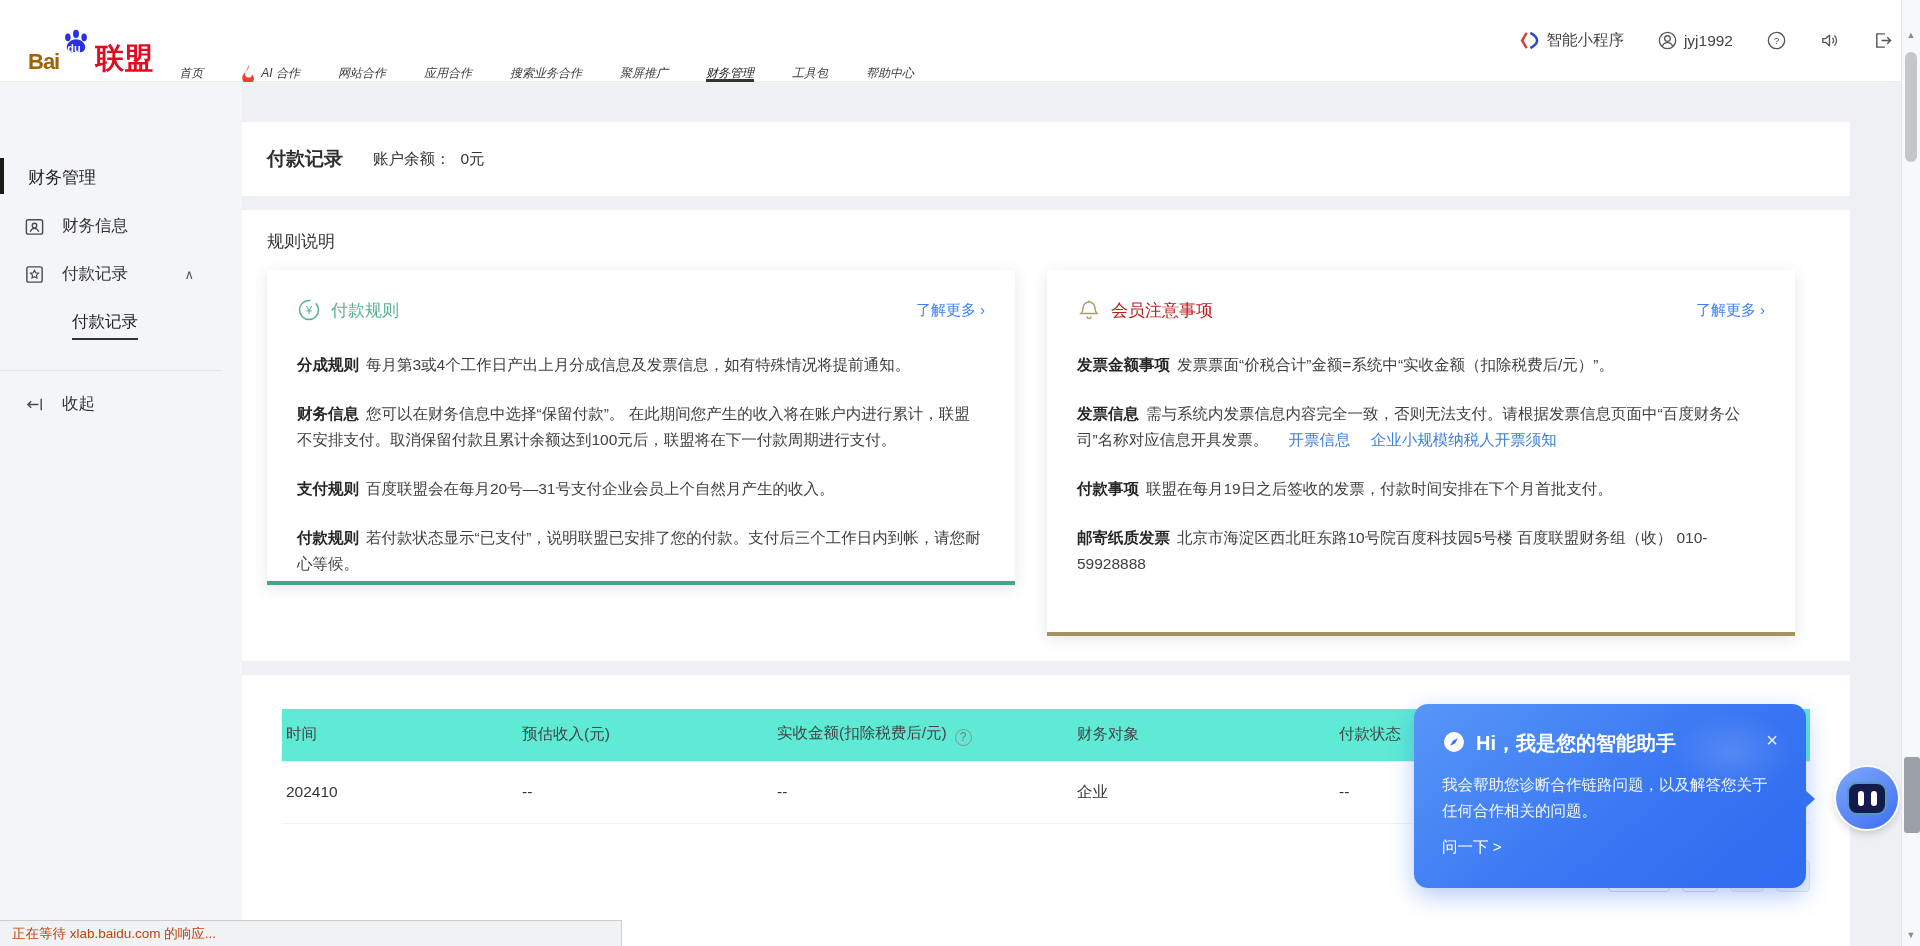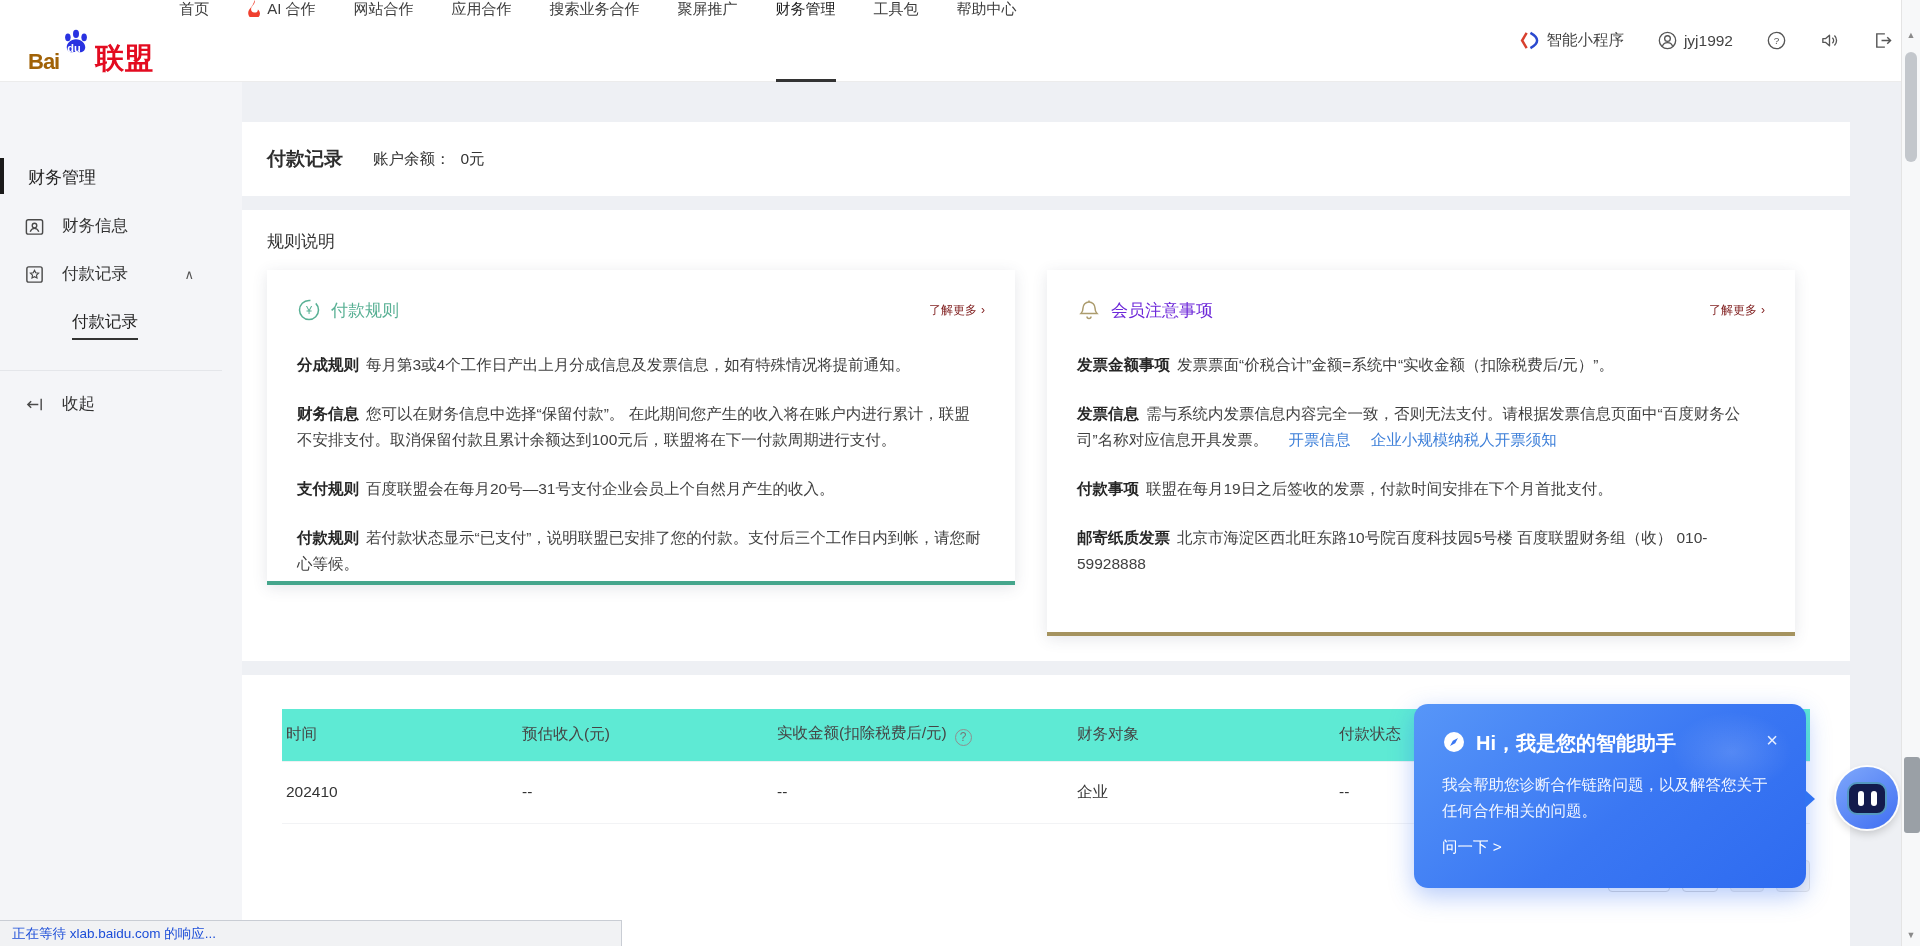--- a/index.html
+++ b/index.html
@@ -8,22 +8,22 @@
 
   
   .navbar { position:absolute; top:0; left:0; right:0; height:82px; background:#fff;
             border-bottom:1px solid #ececec; display:flex; align-items:center; padding:0 28px; z-index:5; }
   .logo { display:flex; align-items:flex-end; cursor:pointer; }
   .logo-bai { font-size:22px; font-weight:bold; color:#a16207; letter-spacing:-1px; line-height:1; }
   .paw-wrap { position:relative; width:30px; height:32px; margin:16px 2px; }
   .logo-du { position:absolute; left:6px; bottom:3px; color:#fff; font-size:11px; font-weight:bold; z-index:2; }
   .logo-union { font-size:29px; font-weight:bold; color:#e30b20; line-height:1; margin-left:2px; }
   .nav-list { display:flex; align-items:center; gap:38px; list-style:none; margin-left:26px; height:82px; }
-  .nav-item { font-size:15px; color:#3d3d3d; cursor:pointer; position:relative; display:flex;
-              align-items:flex-start; gap:5px; height:82px; }
+  .nav-item { font-size:12px; color:#3d3d3d; cursor:pointer; position:relative; display:flex;
+              align-items:flex-end; gap:5px; height:82px;font-style:italic; }
   .nav-item.active { color:#222; }
   .nav-item.active::after { content:""; position:absolute; left:0; right:0; bottom:0; height:3px; background:#333; }
   .nav-right { margin-left:auto; display:flex; align-items:center; gap:34px; font-size:15.5px; color:#444; }
   .nav-util { display:flex; align-items:center; gap:7px; cursor:pointer; }
   .icon-svg { display:block; }
 
   
   .sidebar { position:absolute; top:82px; left:0; width:242px; bottom:0; background:#f4f5f8; }
   .side-title { position:relative; margin:84px 0 0 28px; font-size:17px; color:#222; }
   .side-title::before { content:""; position:absolute; left:-28px; top:-8px; width:4px; height:36px; background:#1a1a1a; }
@@ -48,22 +48,22 @@
   .card-rules { margin-top:14px; height:451px; padding:20px 25px 0; }
   .section-title { font-size:17px; color:#333; }
   .rule-cards { display:flex; gap:32px; margin-top:17px; align-items:flex-start; }
   .rule-card { width:748px; background:#fff; box-shadow:0 3px 14px rgba(60,70,90,.13);
                padding:28px 30px; position:relative; }
   .rule-card.payment { height:315px; border-bottom:4px solid #45a68c; }
   .rule-card.member  { height:366px; border-bottom:4px solid #a5935f; }
   .rule-head { display:flex; align-items:center; }
   .rule-title { font-size:17px; margin-left:10px; }
   .payment .rule-title { color:#58b094; }
-  .member  .rule-title { color:#6d28d9; }
-  .rule-more { margin-left:auto; font-size:12px; color:#7f1d1d; cursor:pointer; }
+  .member  .rule-title { color:#b91c1c; }
+  .rule-more { margin-left:auto; font-size:15px; color:#3b82f6; cursor:pointer; }
   .rule-more .arr { margin-left:4px; }
   .rule-item { margin-top:23px; font-size:15.5px; line-height:26px; color:#404040; }
   .rule-item:first-of-type { margin-top:30px; }
   .rule-item b { color:#262626; margin-right:7px; }
   .rule-link { color:#3d7fd9; margin-left:16px; cursor:pointer; }
 
   .card-table { margin-top:14px; height:320px; padding:34px 40px 0; position:relative; }
   table { width:100%; border-collapse:collapse; table-layout:fixed; }
   thead th { height:52px; background:#5eead4; font-size:15.5px; color:#454545; font-weight:normal;
              text-align:left; padding:0 4px; border-bottom:1px solid #eef0f2; }
@@ -107,21 +107,21 @@
   .robot-face { width:40px; height:33px; border-radius:10px; background:#131b4d;
                 border:2px solid rgba(120,220,255,.65);
                 display:flex; gap:7px; align-items:center; justify-content:center; }
   .robot-eye { width:6px; height:15px; background:#fff; border-radius:3px; }
   .launcher-tab { position:absolute; left:1904px; top:757px; width:16px; height:76px;
                   background:#9aa0a6; border-radius:3px; z-index:31; cursor:pointer; }
 
   
   .statusbar { position:absolute; left:0; bottom:0; width:622px; height:26px; background:#f1f2f4;
                border:1px solid #c9cdd4; border-left:none; border-bottom:none; font-size:13.5px;
-               color:#1d4ed8; display:flex; align-items:center; padding:0 12px; z-index:20; }
+               color:#c2410c; display:flex; align-items:center; padding:0 12px; z-index:20; }
 
   
   .scrollbar { position:absolute; right:0; top:0; width:19px; height:946px; background:#f7f8f9;
                border-left:1px solid #e4e4e4; z-index:30; }
   .scroll-up   { position:absolute; top:30px; left:0; right:0; text-align:center; font-size:9px; color:#8a8a8a; cursor:pointer; }
   .scroll-thumb{ position:absolute; top:52px; left:3px; width:12px; height:110px; background:#c3c7cc; border-radius:6px; cursor:pointer; }
   .scroll-down { position:absolute; bottom:6px; left:0; right:0; text-align:center; font-size:9px; color:#8a8a8a; cursor:pointer; }
 </style>
 </head>
 <body>

